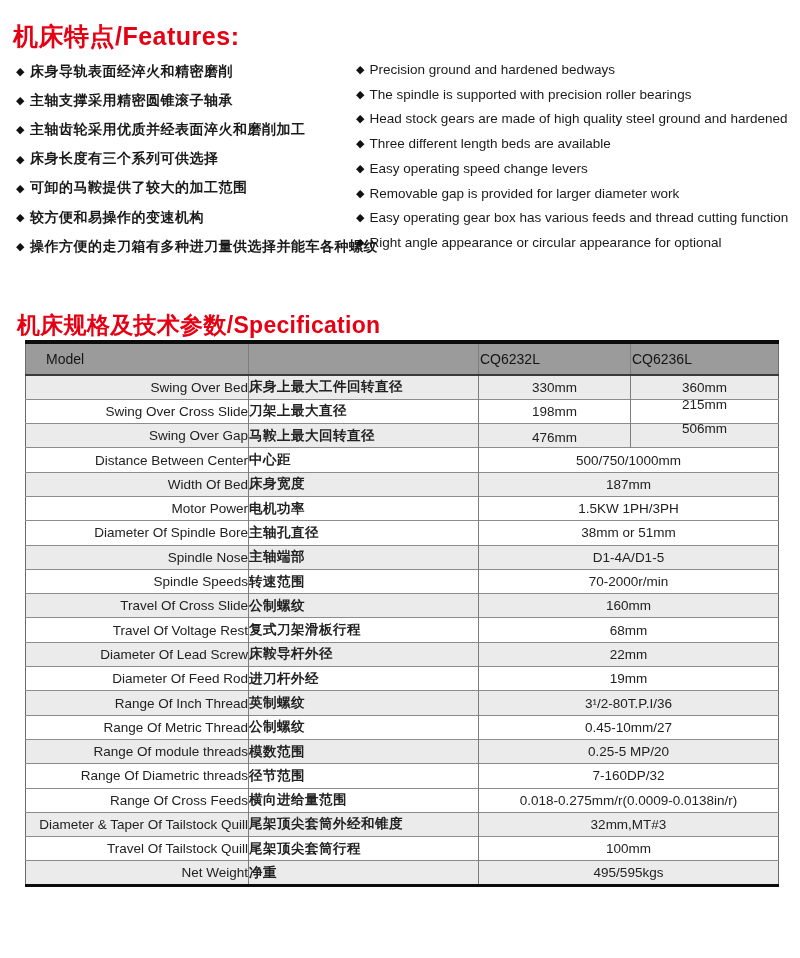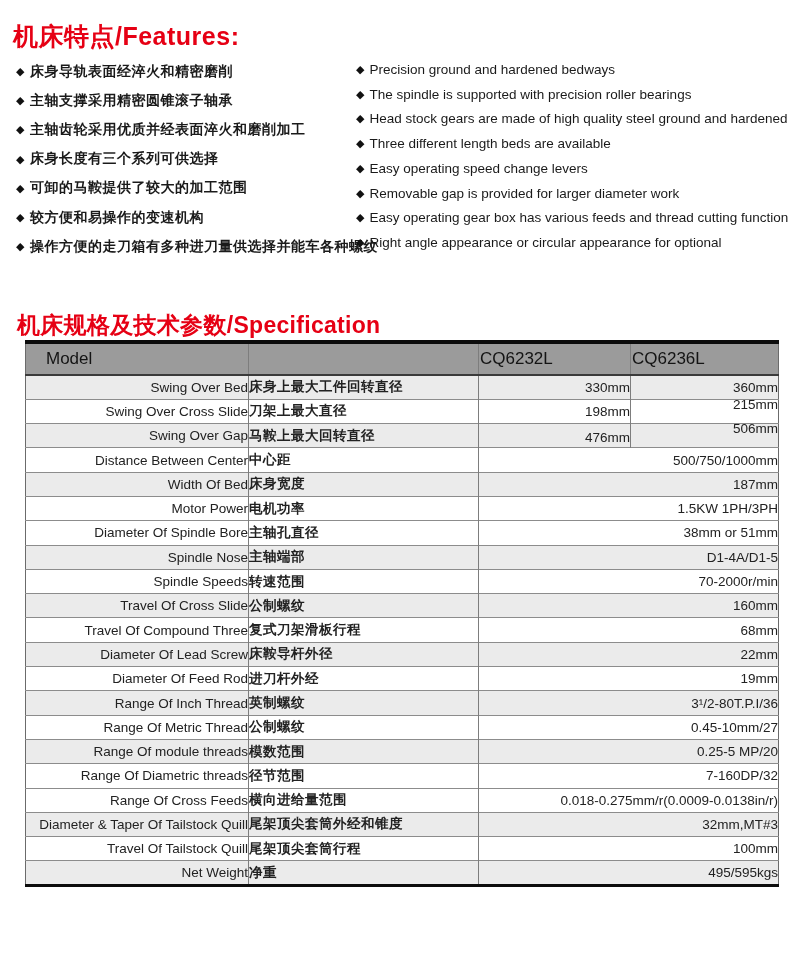--- a/index.html
+++ b/index.html
@@ -42,37 +42,37 @@
   table.spec{
     position:absolute;left:25px;top:340px;width:753px;
     border-collapse:collapse;table-layout:fixed;
     border-top:4px solid #0c0c0c;
     border-bottom:3px solid #0c0c0c;
     border-left:1px solid #6b6b6b;
     border-right:1px solid #6b6b6b;
   }
   table.spec thead th{
     background:var(--header-bg);
-    height:33px;font-weight:normal;font-size:17px;color:#141414;
+    height:33px;font-weight:normal;font-size:14px;color:#141414;
     border-bottom:2px solid #3a3a3a;
   }
   th.h-model{text-align:left;padding-left:20px;}
   th.h-m1,th.h-m2{text-align:left;}
   .vline{border-right:1px solid #7d7d7d;}
   table.spec tbody td{
     height:24.3px;padding:0;
     border-top:1px solid var(--grid);
     font-size:13.5px;color:#222;
     overflow:hidden;white-space:nowrap;
   }
   tr.tall td{height:27.5px;}
   tr.alt td{background:var(--row-alt);}
   td.c-en{text-align:right;padding-left:19px;}
   td.c-zh{text-align:left;padding-left:35px;font-weight:bold;letter-spacing:.5px;}
-  td.c-val{text-align:right;}
+  td.c-val{text-align:center;}
   td.big{font-size:16.5px;color:#2a2a2a;}
   span.raise{display:inline-block;transform:translateY(-7px);}
   span.sink{display:inline-block;transform:translateY(2px);}
 </style>
 </head>
 <body>
 
 <div class="page">
 
   <h1 class="features-title">机床特点/Features:</h1>
@@ -207,21 +207,21 @@
           <td class="c-en vline">Spindle Speeds</td>
           <td class="c-zh vline">转速范围</td>
           <td colspan="2" class="c-val">70-2000r/min</td>
         </tr>
         <tr class="alt">
           <td class="c-en vline">Travel Of Cross Slide</td>
           <td class="c-zh vline">公制螺纹</td>
           <td colspan="2" class="c-val">160mm</td>
         </tr>
         <tr class="">
-          <td class="c-en vline">Travel Of Compound Three</td>
+          <td class="c-en vline">Travel Of Voltage Rest</td>
           <td class="c-zh vline">复式刀架滑板行程</td>
           <td colspan="2" class="c-val">68mm</td>
         </tr>
         <tr class="alt">
           <td class="c-en vline">Diameter Of Lead Screw</td>
           <td class="c-zh vline">床鞍导杆外径</td>
           <td colspan="2" class="c-val">22mm</td>
         </tr>
         <tr class="">
           <td class="c-en vline">Diameter Of Feed Rod</td>

